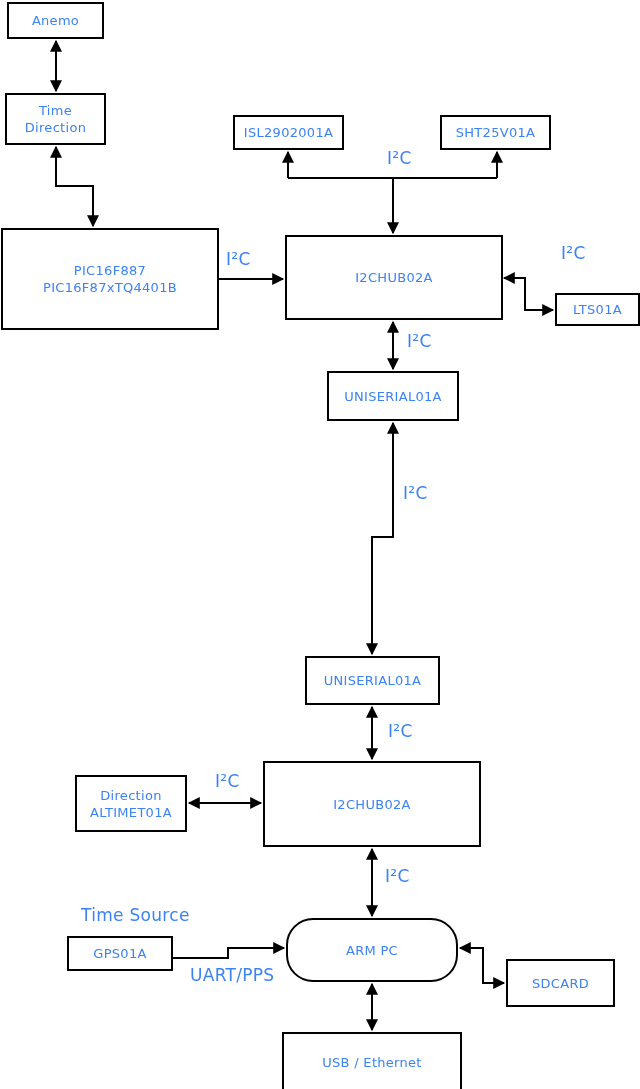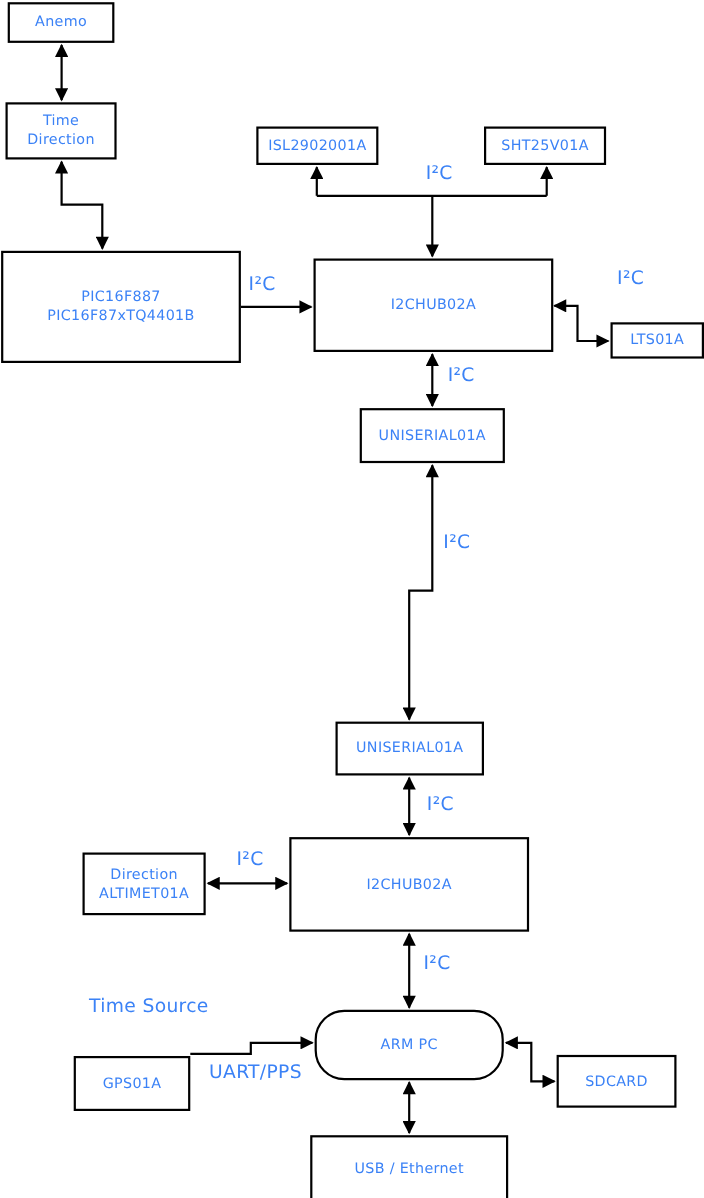--- a/index.html
+++ b/index.html
@@ -121,21 +121,21 @@
 
   <div class="node" style="left:263px; top:761px; width:218px; height:86px;">
     <span>I2CHUB02A</span>
   </div>
 
   <div class="node" style="left:75px; top:775px; width:112px; height:57px;">
     <span>Direction</span>
     <span>ALTIMET01A</span>
   </div>
 
-  <div class="node" style="left:67px; top:936px; width:106px; height:50px;margin-top:24px;">
+  <div class="node" style="left:67px; top:936px; width:106px; height:35px;">
     <span>GPS01A</span>
   </div>
 
   <div class="node" style="left:286px; top:918px; width:172px; height:64px;border-radius:27px;">
     <span>ARM PC</span>
   </div>
 
   <div class="node" style="left:506px; top:959px; width:109px; height:48px;">
     <span>SDCARD</span>
   </div>

